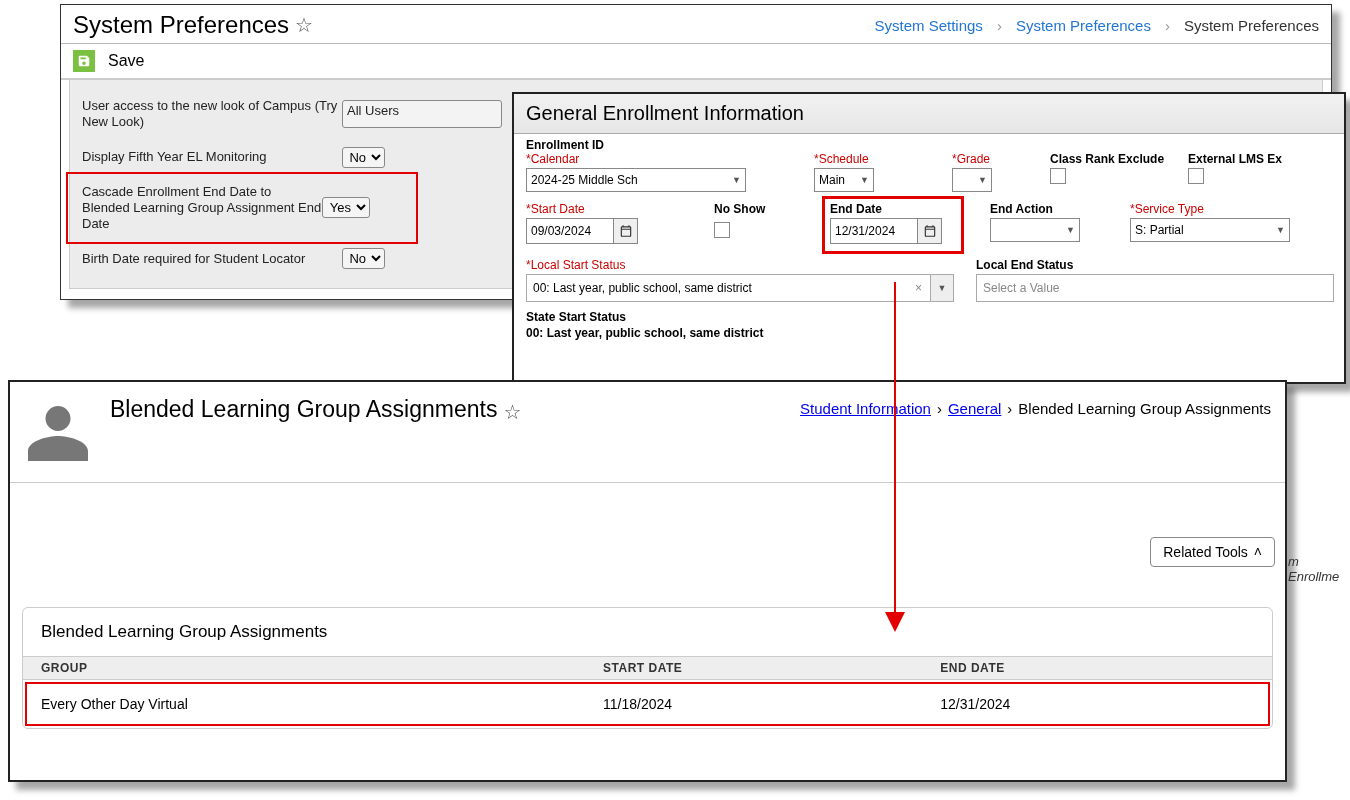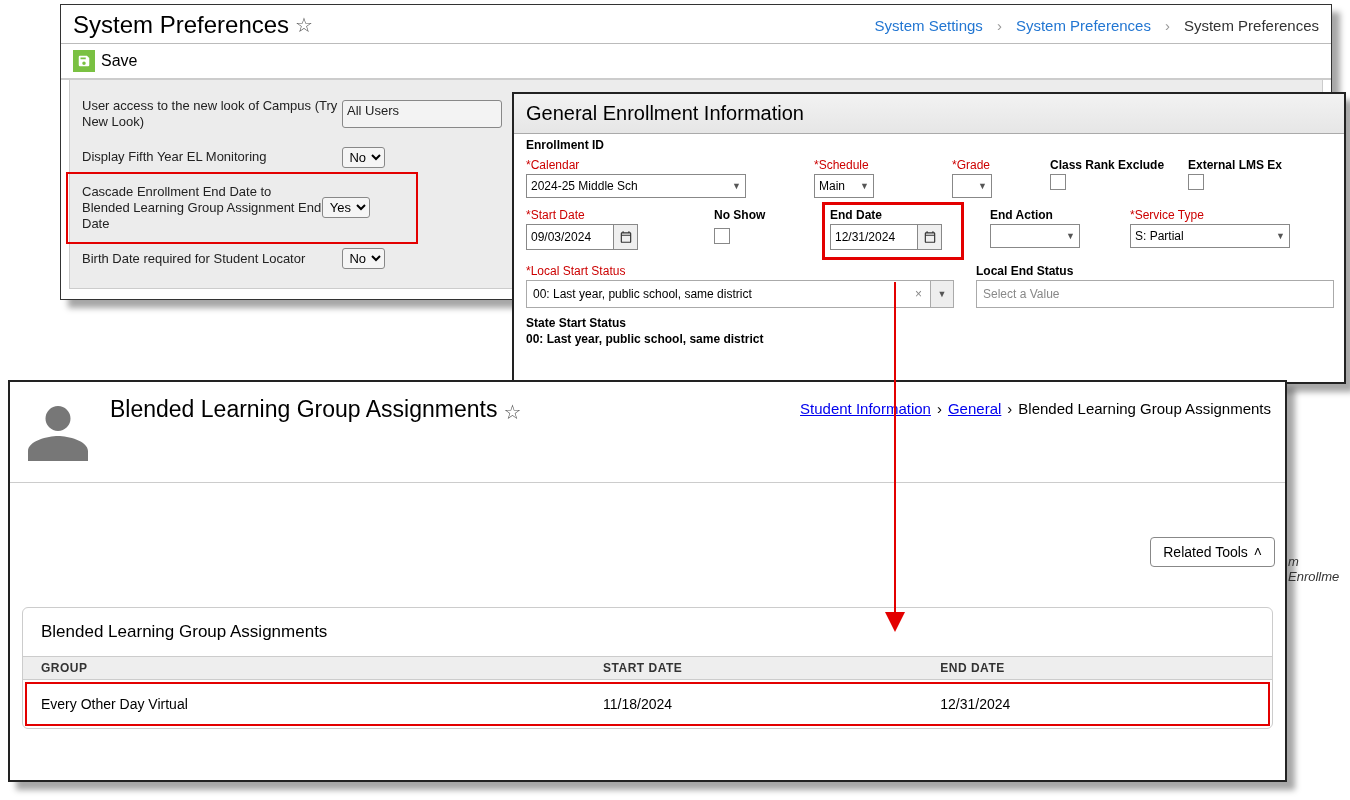--- a/index.html
+++ b/index.html
@@ -36,21 +36,21 @@
   }
   .breadcrumb {
     margin-left: auto;
     font-size: 15px; color: #333;
     display: flex; gap: 14px; align-items: center;
   }
   .breadcrumb a { color: #2276d2; text-decoration: none; }
   .breadcrumb .sep { color: #999; }
   .toolbar {
     padding: 6px 12px;
-    display: flex; align-items: center; gap: 6px;
+    display: flex; align-items: center; gap: 13px;
     border-bottom: 2px solid #ccc;
   }
   .save-ic {
     width: 22px; height: 22px; background: #7ac142;
     display: inline-flex; align-items: center; justify-content: center;
   }
   .save-ic svg { width: 14px; height: 14px; }
   .prefs-body {
     background: #ececec;
     padding: 10px 0 10px 0;
@@ -92,21 +92,21 @@
     font-size: 20px; font-weight: 400;
   }
   #p-enroll .sub {
     padding: 4px 12px 0 12px;
     font-size: 12px; font-weight: bold;
   }
   .form-grid {
     padding: 0 12px 8px 12px;
     font-size: 12px;
   }
-  .fg-row { display: flex; gap: 18px; margin-top: 6px; }
+  .fg-row { display: flex; gap: 18px; }
   .fg-col { display: flex; flex-direction: column; gap: 2px; }
   .req   { color: #c00; font-weight: 400; }
   .plain { color: #000; font-weight: bold; }
   .sel, .txt {
     height: 22px; border: 1px solid #888; background: #fff;
     font-size: 12px; padding: 0 4px;
     display: flex; align-items: center; justify-content: space-between;
   }
   .sel::after { content: "▼"; color: #555; font-size: 9px; margin-left: 4px;}
   .dateinp {

